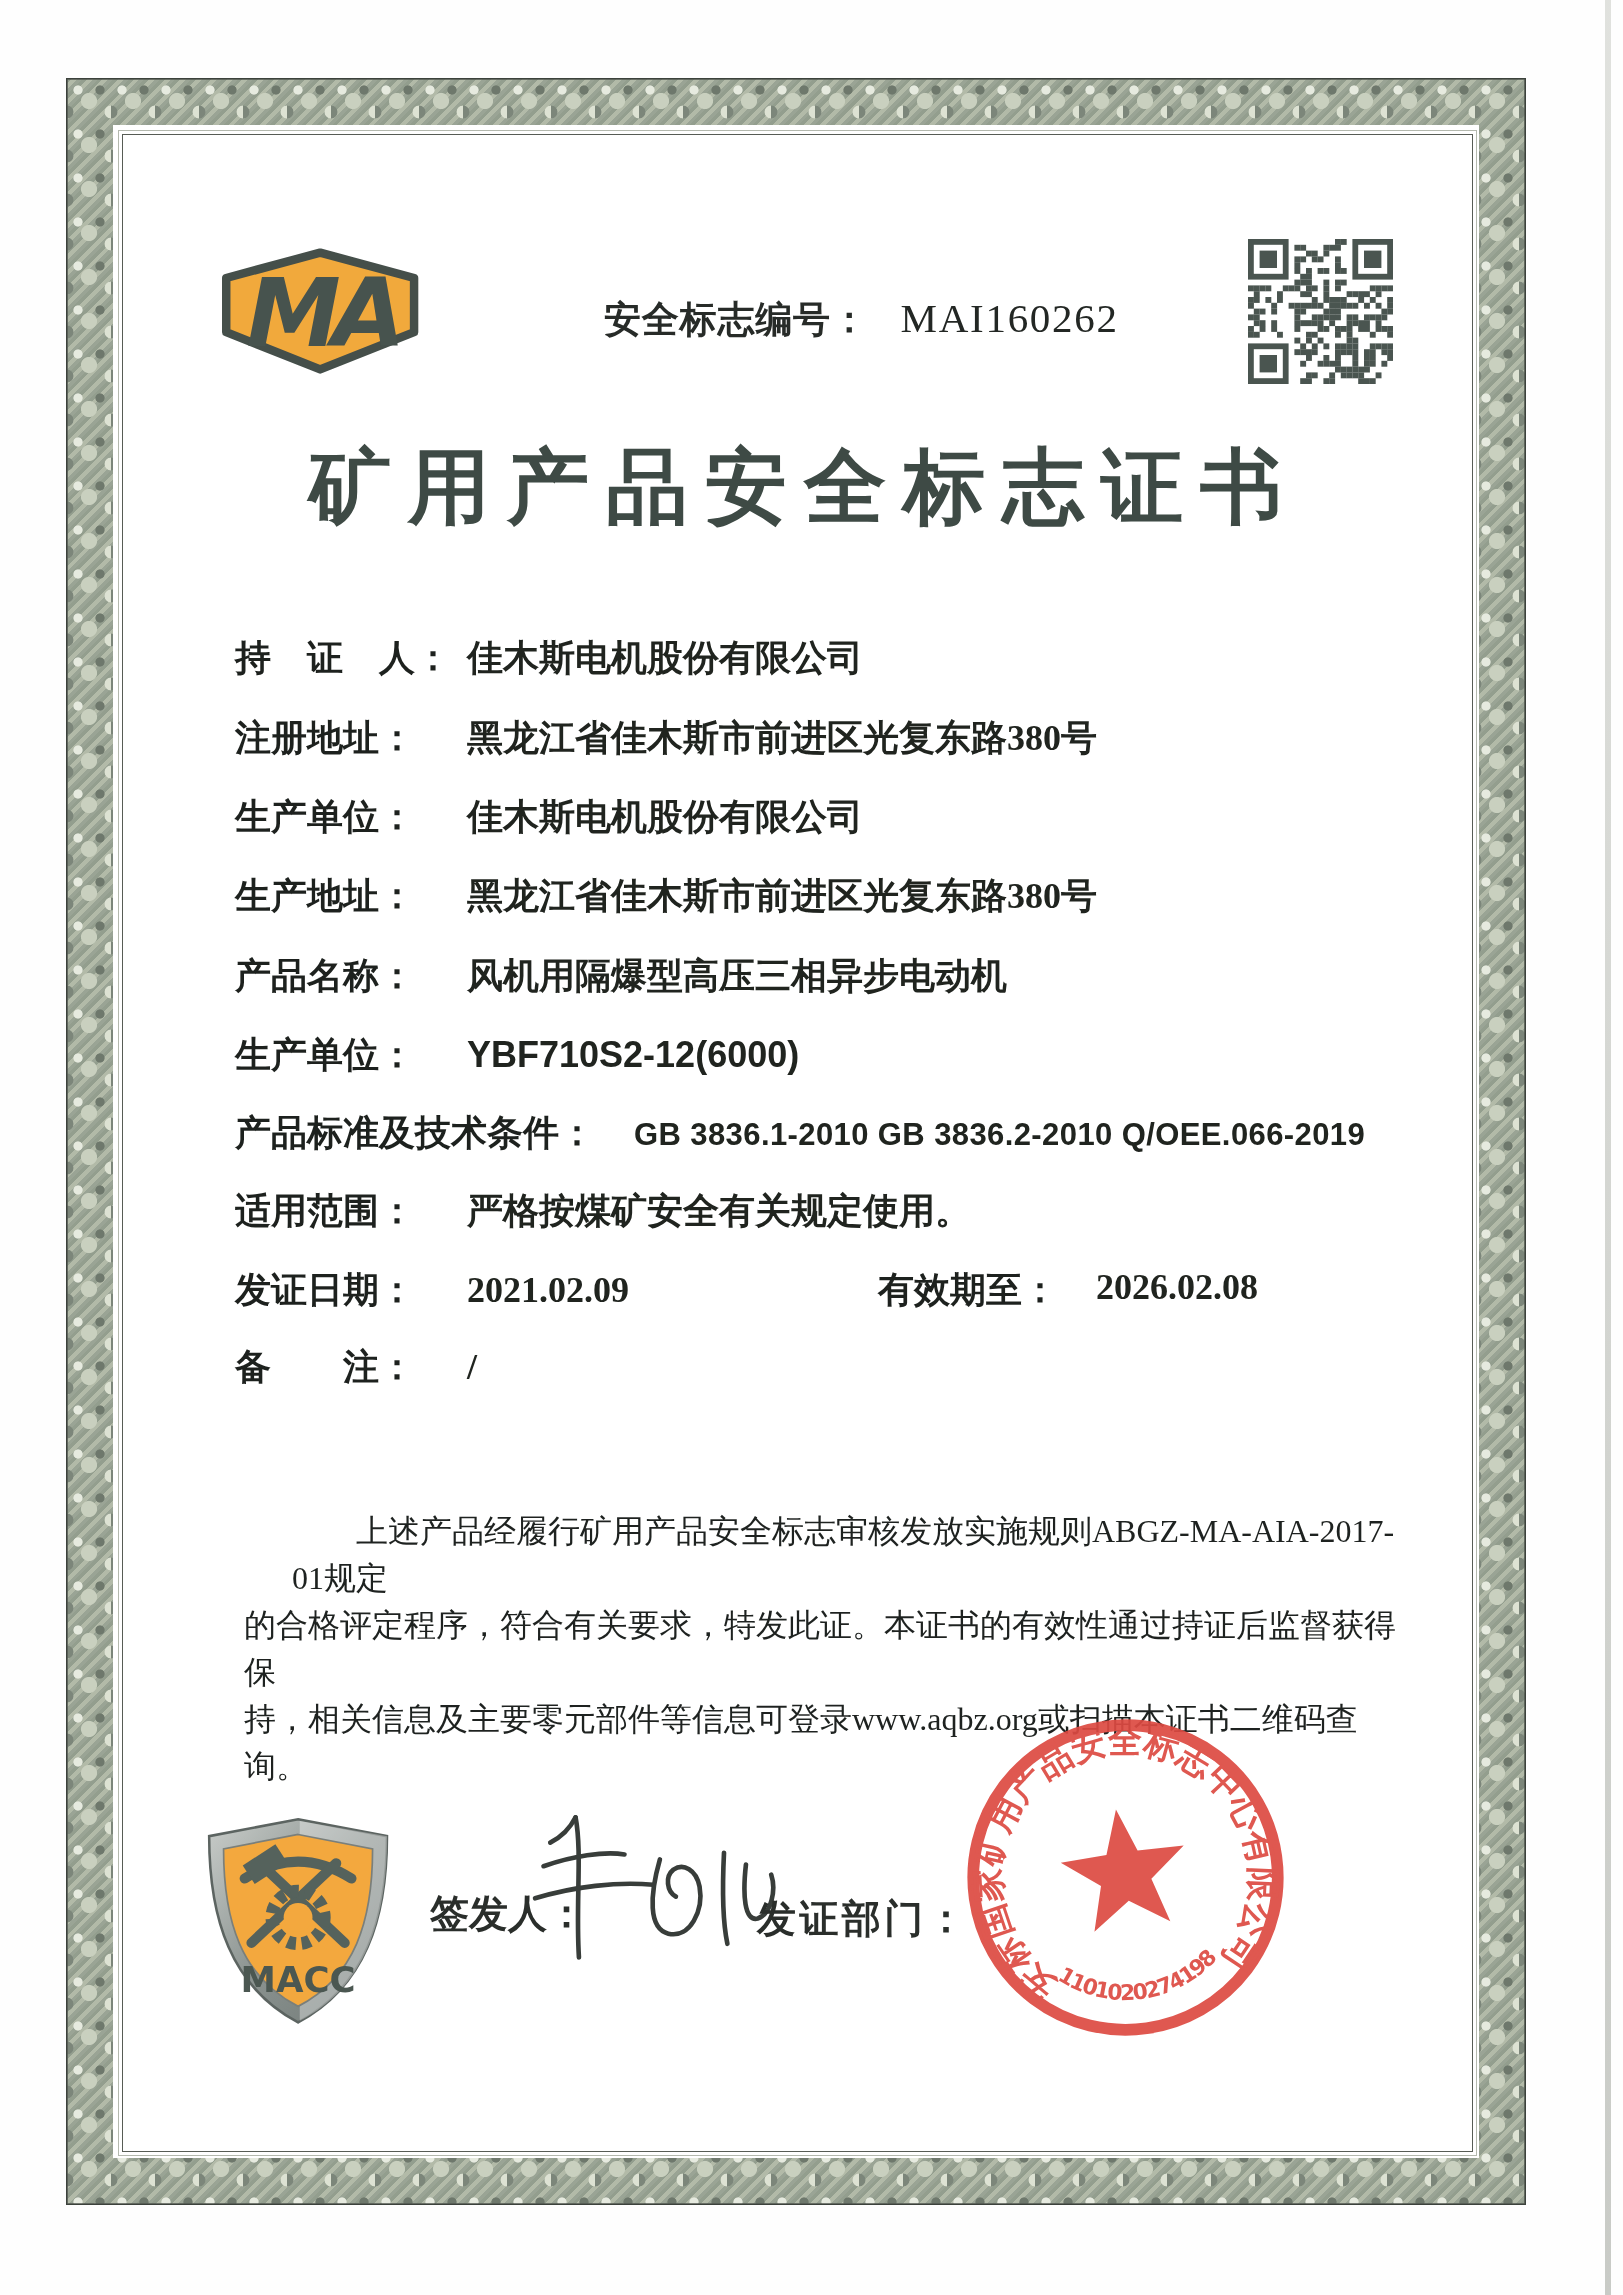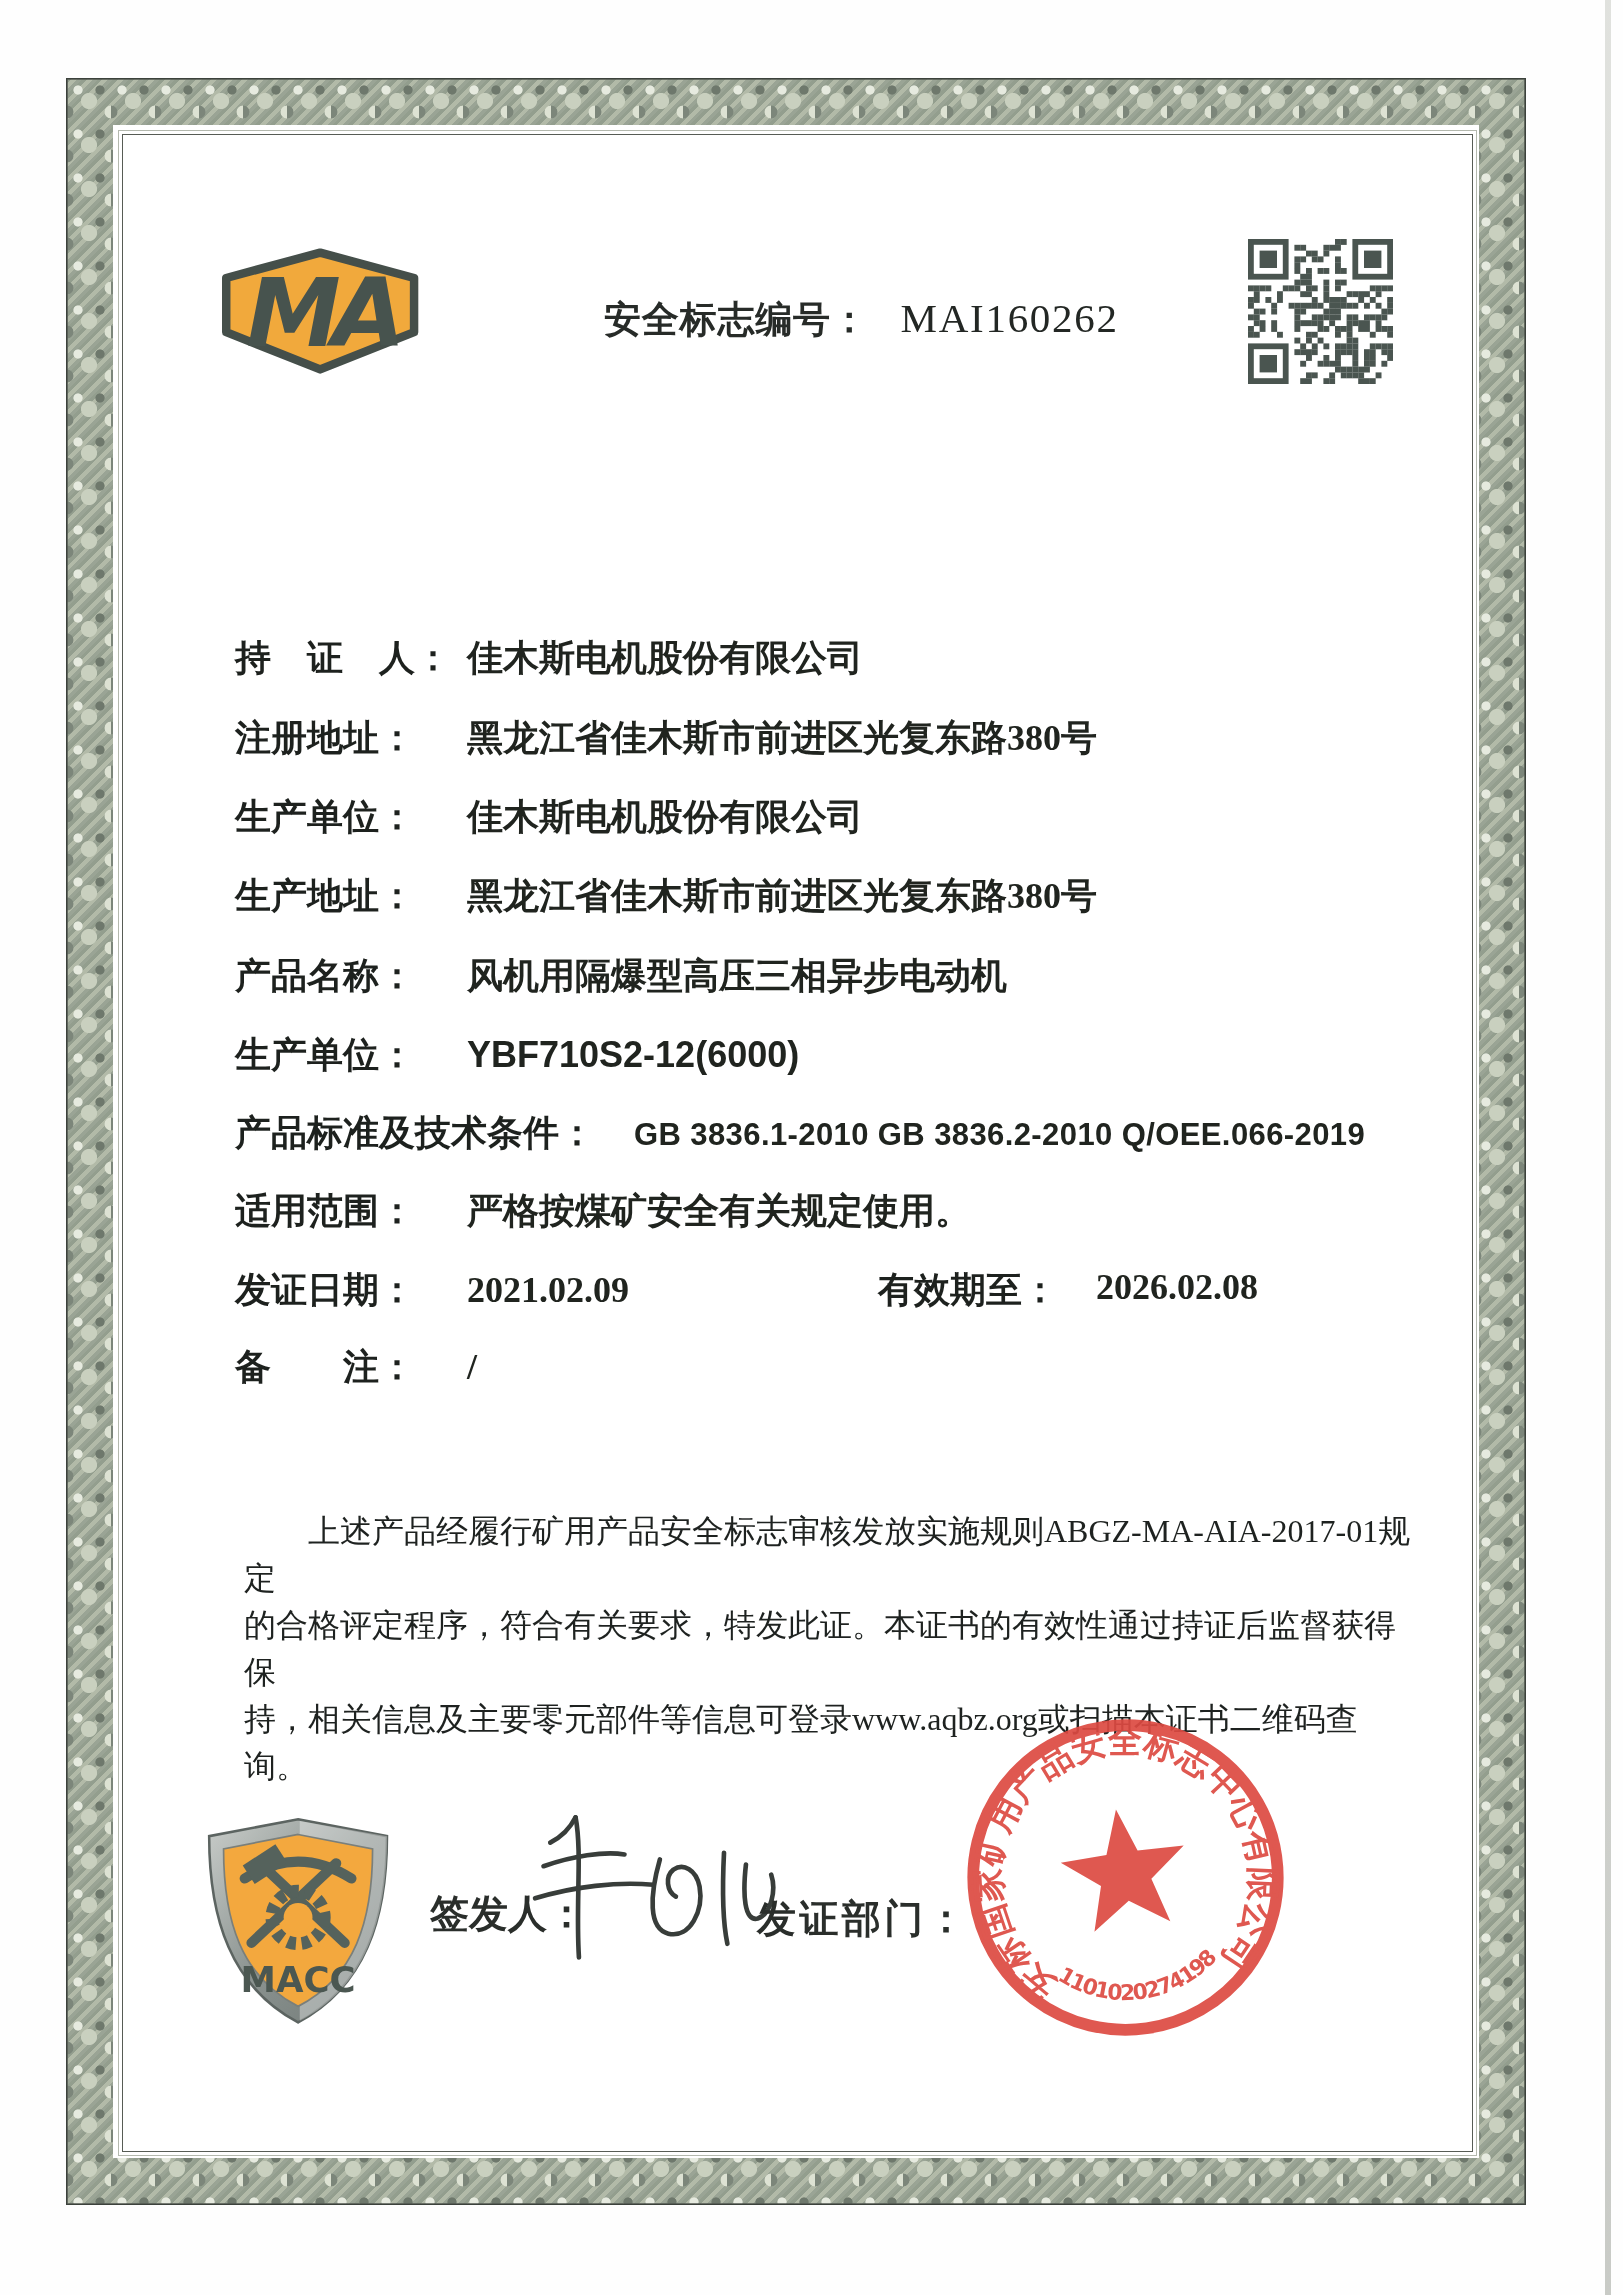--- a/index.html
+++ b/index.html
@@ -41,21 +41,21 @@
   .row .val.date{font-family:"Liberation Serif",serif;font-weight:700;}
   .row7 .lbl{min-width:0;}
   .row7 .val{font-size:31px;font-weight:700;font-family:"Liberation Sans",sans-serif;
     margin-left:29px;letter-spacing:0.4px;}
   .lbl2{position:absolute;left:643px;font-weight:700;}
   .val2{position:absolute;left:861px;}
   
   .statement{position:absolute;left:244px;top:1508px;width:1167px;
     font-family:"Liberation Serif",serif;font-size:32px;font-weight:500;
     line-height:47px;color:#1e2220;}
-  .statement .indent{text-indent:64px;}
+  .statement .indent{text-indent:64px;margin-left:48px;}
   
   .macc{position:absolute;left:199px;top:1809px;width:199px;height:222px;}
   .signer-label{position:absolute;left:430px;top:1887px;font-family:Liberation Sans, sans-serif;
     font-size:39px;font-weight:700;color:#2a2e2b;}
   .signature{position:absolute;left:523px;top:1792px;width:262px;height:194px;}
   .issuer-label{position:absolute;left:757px;top:1892px;font-family:"Liberation Serif",serif;
     font-size:39px;font-weight:700;letter-spacing:3.4px;color:#2a2e2b;}
   .seal{position:absolute;left:954px;top:1706px;width:343px;height:343px;transform:rotate(-8deg);opacity:.92;}
 </style>
 </head>
@@ -292,20 +292,21 @@
       <rect x="6.88" y="6.88" width="34.4" height="34.4" fill="#fff"></rect>
       <rect x="13.76" y="13.76" width="20.64" height="20.64" fill="#4a5550"></rect>
       <rect x="123.84" y="0" width="48.16" height="48.16" fill="#4a5550"></rect>
       <rect x="130.72" y="6.88" width="34.4" height="34.4" fill="#fff"></rect>
       <rect x="137.6" y="13.76" width="20.64" height="20.64" fill="#4a5550"></rect>
       <rect x="0" y="123.84" width="48.16" height="48.16" fill="#4a5550"></rect>
       <rect x="6.88" y="130.72" width="34.4" height="34.4" fill="#fff"></rect>
       <rect x="13.76" y="137.6" width="20.64" height="20.64" fill="#4a5550"></rect>
     </svg>
 
+  <div class="cert-title">矿用产品安全标志证书</div>
 
   <div class="row" style="top:607px">
     <span class="lbl w4">持　证　人：</span>
     <span class="val">佳木斯电机股份有限公司</span>
   </div>
   <div class="row" style="top:687px">
     <span class="lbl w4">注册地址：</span>
     <span class="val">黑龙江省佳木斯市前进区光复东路380号</span>
   </div>
   <div class="row" style="top:766px">

